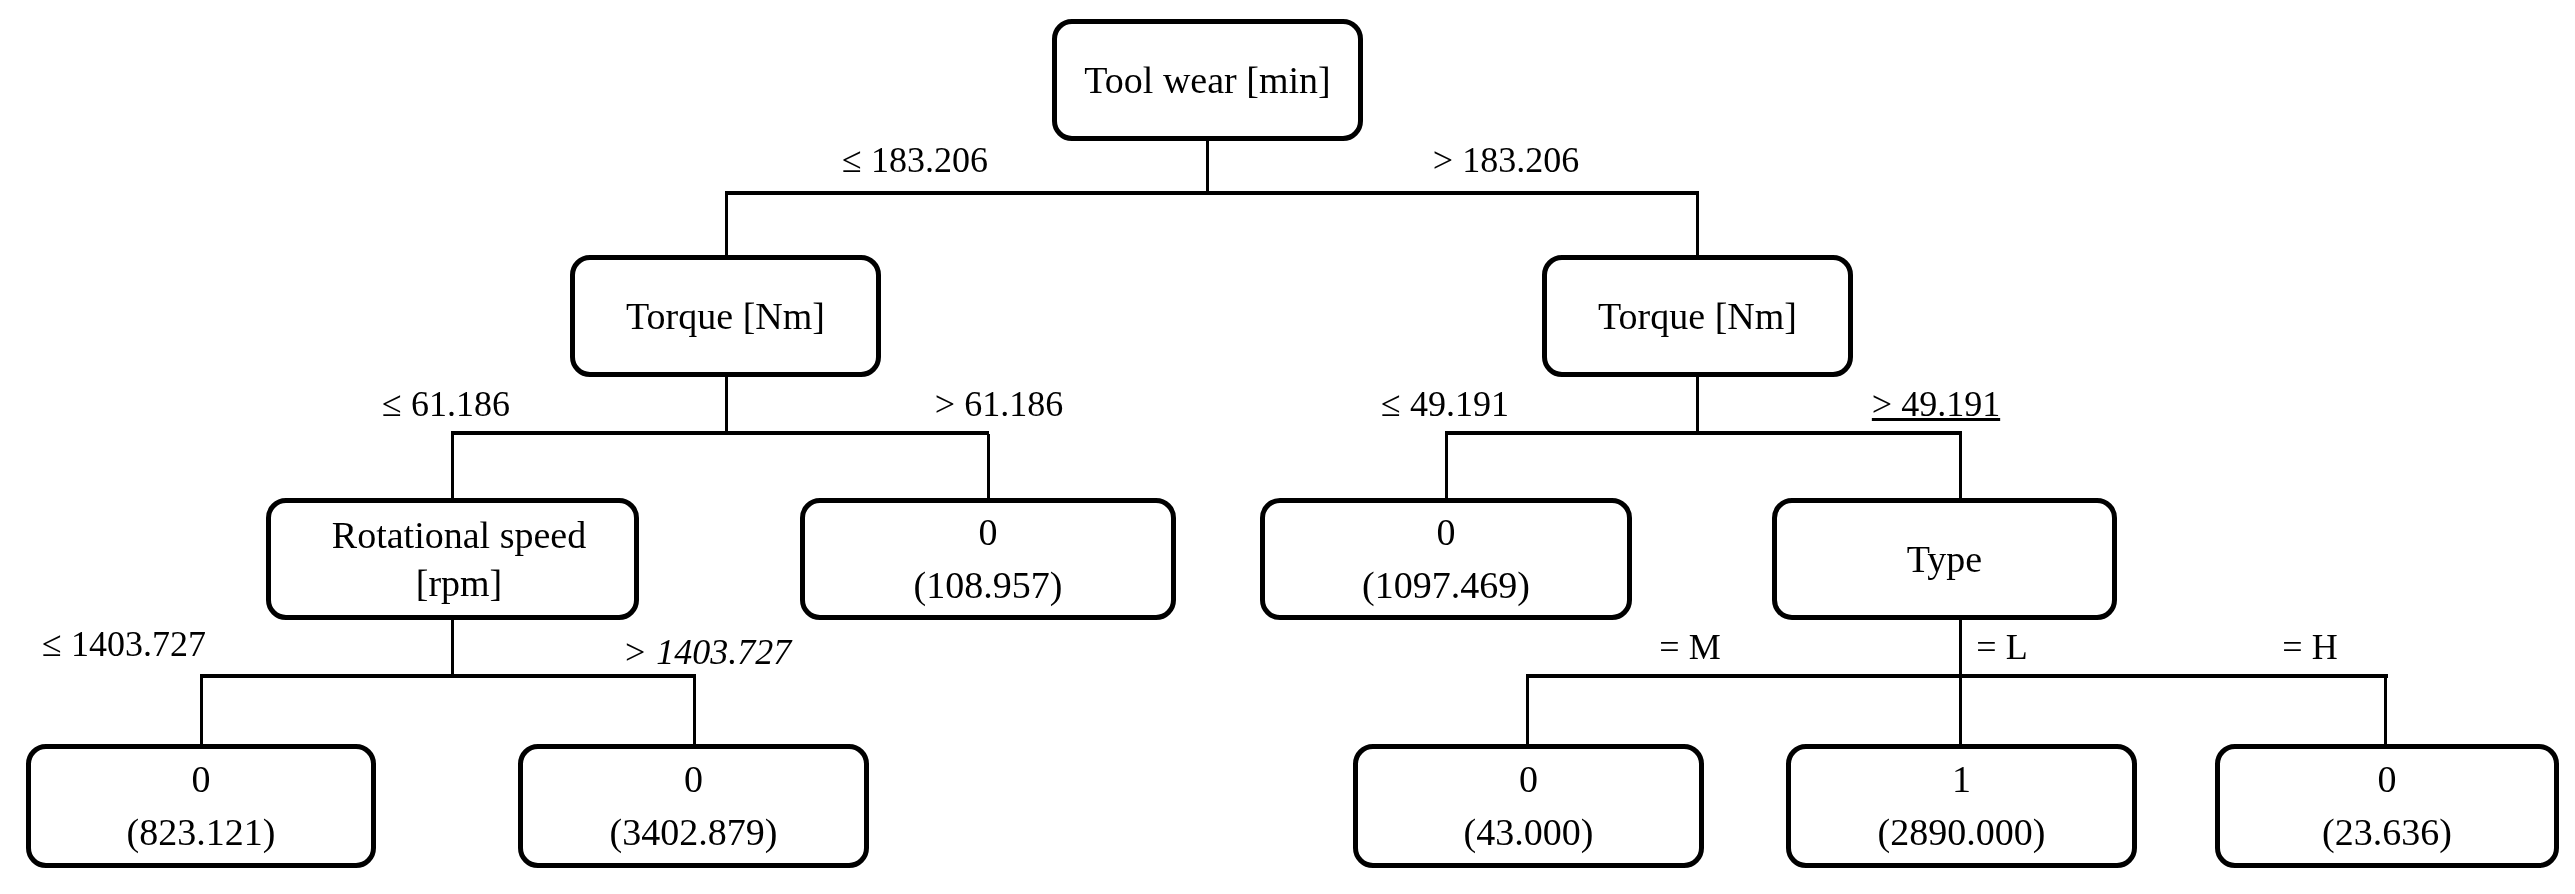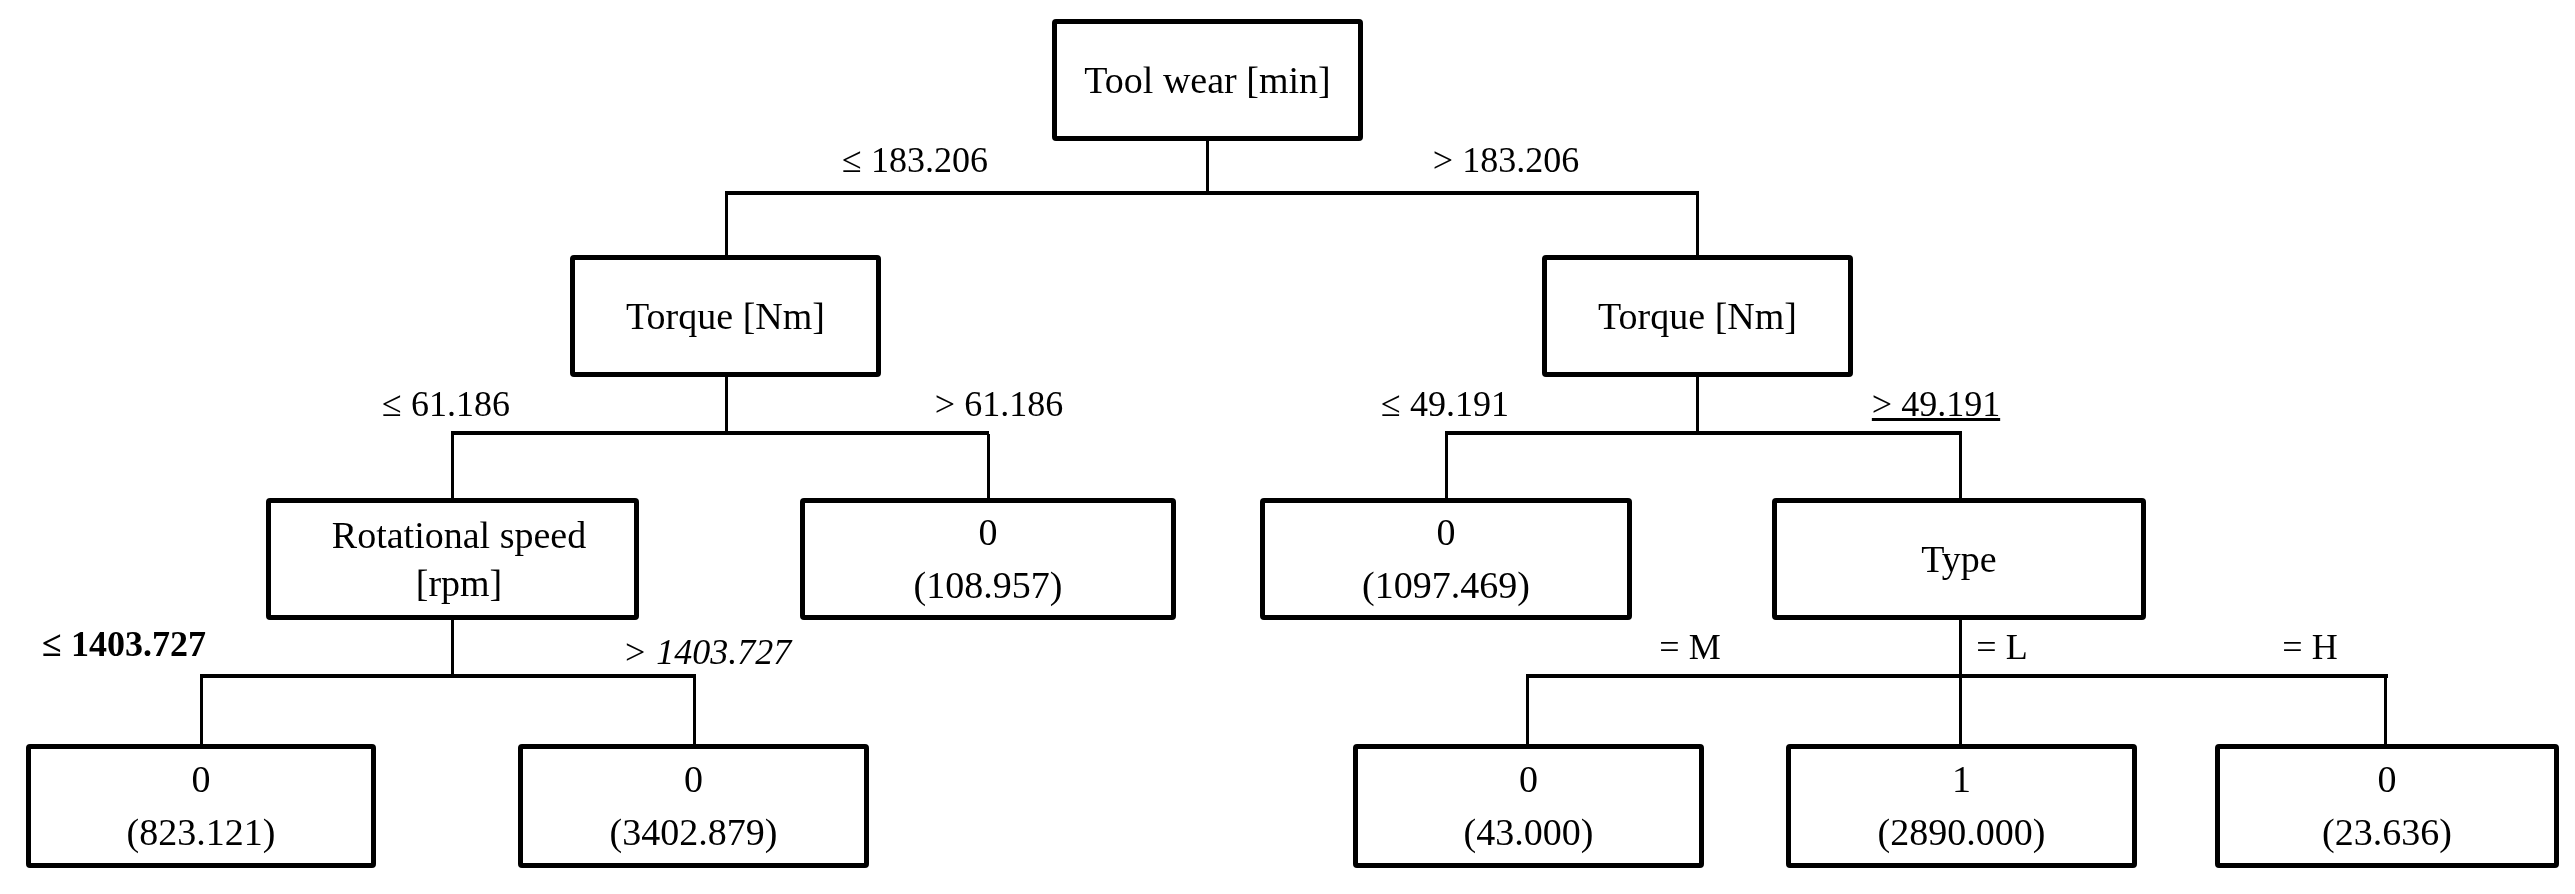--- a/index.html
+++ b/index.html
@@ -14,21 +14,21 @@
     background: #ffffff;
     font-family: "Liberation Serif", "DejaVu Serif", serif;
     color: #000000;
     overflow: hidden;
   }
   .node {
     position: absolute;
     box-sizing: border-box;
     background: #ffffff;
     border: 5.9px solid #000000;
-    border-radius: 4px;
+    border-radius: 20px;
     display: flex;
     flex-direction: column;
     align-items: center;
     justify-content: center;
     text-align: center;
     font-size: 38px;
     line-height: 48px;
     z-index: 2;
   }
   .node span { white-space: nowrap; }
@@ -87,21 +87,21 @@
   <div class="vline" style="left:2384px; top:676px; height:69px;"></div>
 
   <div class="edge-label" style="left:901px; top:160px;margin-left:14px;">≤ 183.206</div>
   <div class="edge-label" style="left:1506px; top:160px;">&gt; 183.206</div>
 
   <div class="edge-label" style="left:446px; top:404px;">≤ 61.186</div>
   <div class="edge-label" style="left:999px; top:404px;">&gt; 61.186</div>
   <div class="edge-label" style="left:1445px; top:404px;">≤ 49.191</div>
   <div class="edge-label" style="left:1936px; top:404px;text-decoration:underline;">&gt; 49.191</div>
 
-  <div class="edge-label" style="left:124px; top:644px;font-weight:bold;">≤ 1403.727</div>
+  <div class="edge-label" style="left:124px; top:644px;">≤ 1403.727</div>
   <div class="edge-label" style="left:707px; top:652px;font-style:italic;">&gt; 1403.727</div>
   <div class="edge-label" style="left:1690px; top:647px;">= M</div>
   <div class="edge-label" style="left:2002px; top:647px;">= L</div>
   <div class="edge-label" style="left:2310px; top:647px;">= H</div>
 
   <div class="node" style="left:1052px; top:19px; width:311px; height:122px;">
     <span>Tool wear [min]</span>
   </div>
 
   <div class="node" style="left:570px; top:255px; width:311px; height:122px;">
@@ -116,21 +116,21 @@
     <span>[rpm]</span>
   </div>
   <div class="node leaf" style="left:800px; top:498px; width:376px; height:122px;">
     <span>0</span>
     <span>(108.957)</span>
   </div>
   <div class="node leaf" style="left:1260px; top:498px; width:372px; height:122px;">
     <span>0</span>
     <span>(1097.469)</span>
   </div>
-  <div class="node" style="left:1772px; top:498px; width:374px; height:122px;">
+  <div class="node" style="left:1772px; top:498px; width:345px; height:122px;">
     <span>Type</span>
   </div>
 
   <div class="node leaf" style="left:26px; top:744px; width:350px; height:124px;">
     <span>0</span>
     <span>(823.121)</span>
   </div>
   <div class="node leaf" style="left:518px; top:744px; width:351px; height:124px;">
     <span>0</span>
     <span>(3402.879)</span>

